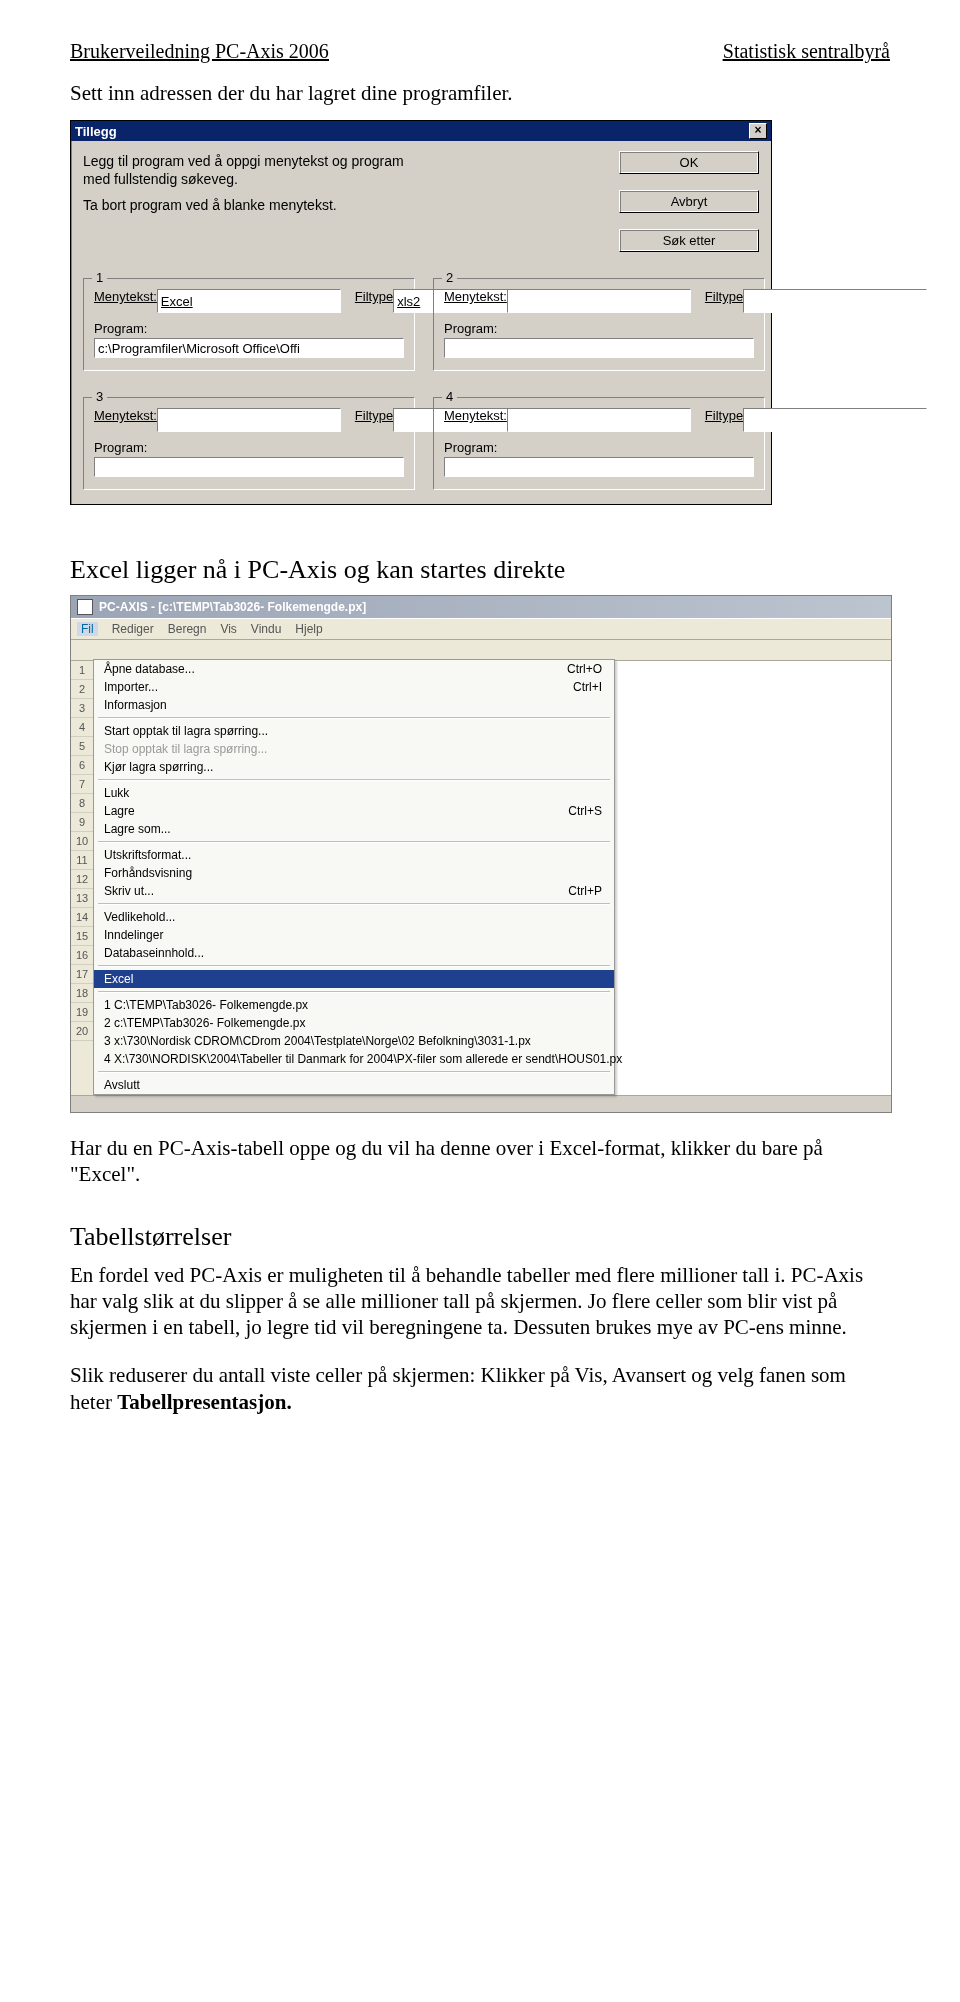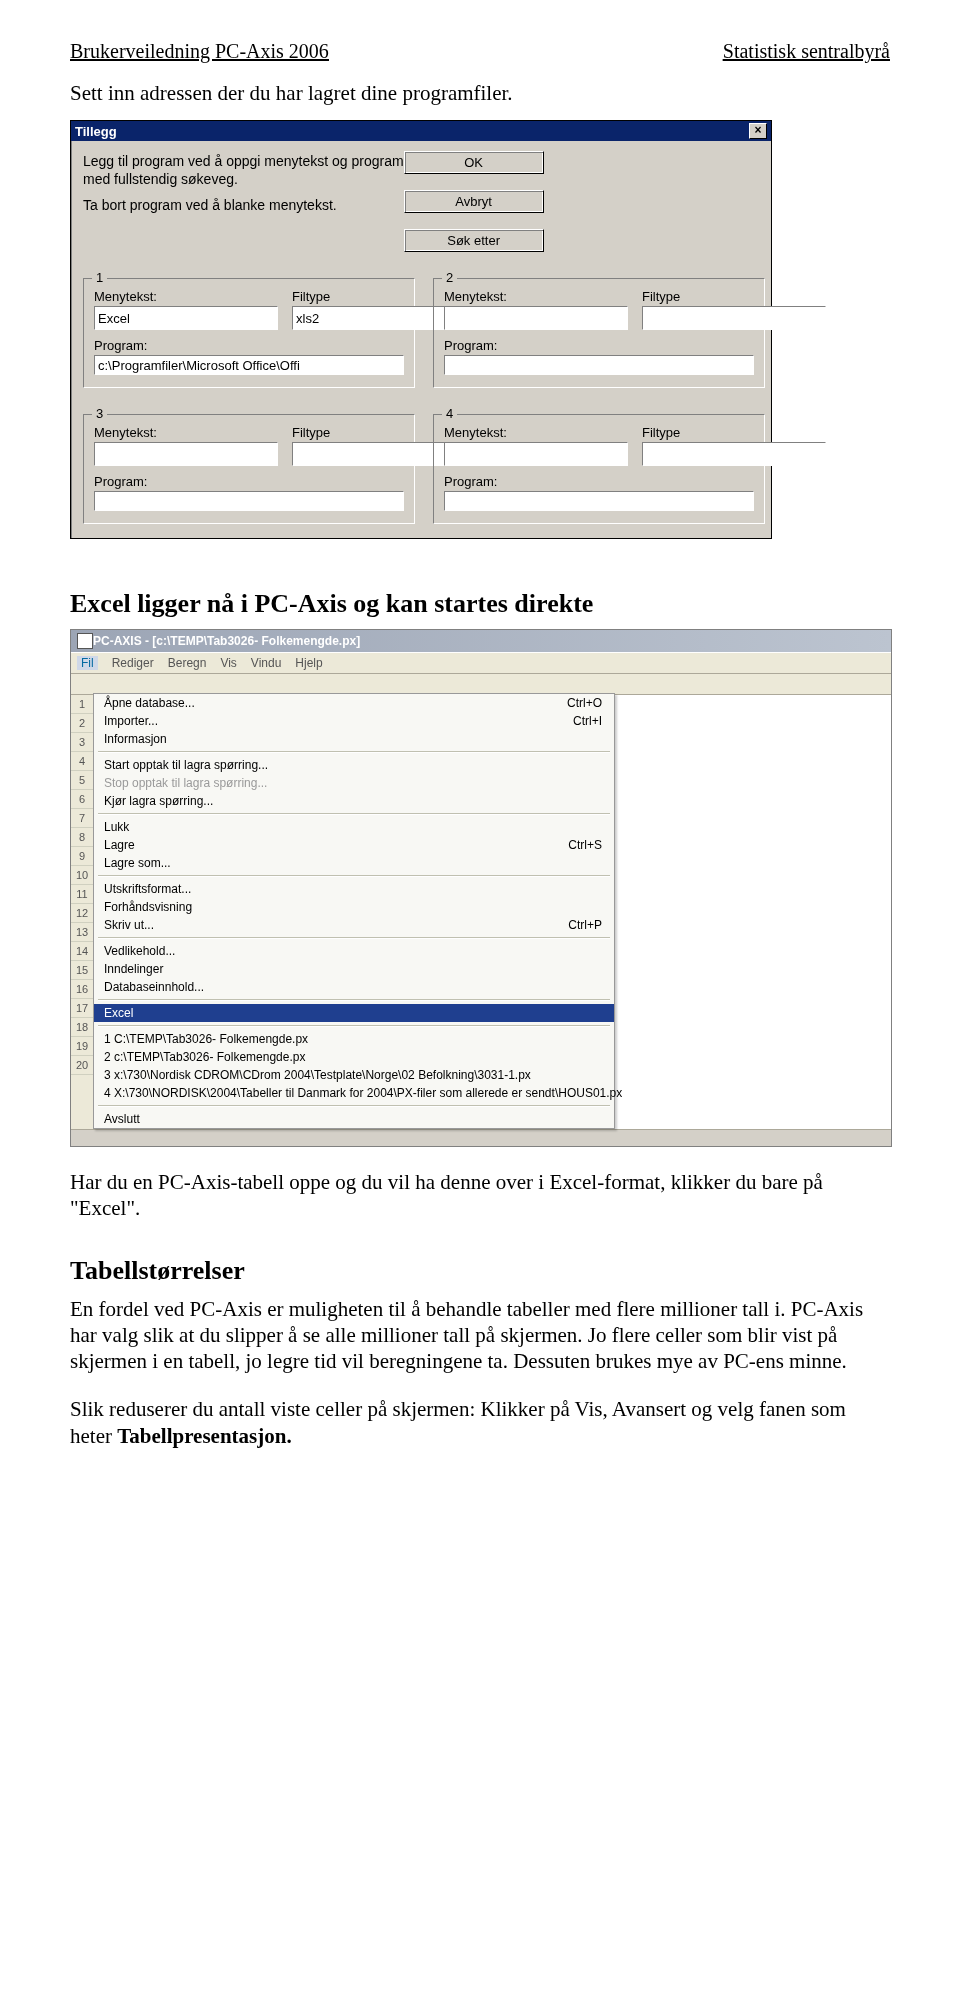--- a/index.html
+++ b/index.html
@@ -19,21 +19,21 @@
     justify-content: space-between;
     font-size: 20px;
     text-decoration: underline;
     margin-bottom: 6px;
     gap: 23px;
   }
   .running-header span { text-decoration: underline; }
   .intro { margin: 18px 0 14px 0; }
   h2.sec {
     font-size: 26px;
-    font-weight: bold;
+    font-weight: normal;
     margin: 34px 0 10px 0;
   }
   .para { margin: 10px 0 22px 0; line-height: 1.25; }
 
   
   .win95 {
     font-family: Tahoma, Verdana, Arial, sans-serif;
     font-size: 14px;
     color: #000;
     background: #d4d0c8;
@@ -61,20 +61,21 @@
     font-size: 12px; line-height: 12px;
     text-align: center;
     font-weight: bold;
   }
   .dlg-body {
     padding: 10px 12px 14px 12px;
     position: relative;
   }
   .dlg-top {
     display: flex;
+    justify-content: space-between;
   }
   .dlg-text p { margin: 2px 0; font-size: 14px; }
   .dlg-buttons {
     display: flex;
     flex-direction: column;
     gap: 16px;
     width: 140px;
   }
   .btn95 {
     background: #d4d0c8;
@@ -100,21 +101,21 @@
     background: #d4d0c8;
     padding: 0 4px;
     font-size: 13px;
   }
   .groups-row {
     display: flex;
     gap: 18px;
     margin-top: 26px;
   }
   .grow { display:flex; gap:14px; }
-  .gcol { display:flex; flex-direction:column; flex:1; }
+  .gcol { display:flex; flex:1;text-decoration:underline; }
   .glabel { font-size: 13px; margin-bottom: 2px; }
   .ginput {
     height: 20px;
     background: #fff;
     border: 1px solid #808080;
     border-right-color:#fff; border-bottom-color:#fff;
     font-size: 13px;
     padding: 1px 3px;
     font-family: inherit;
   }
@@ -128,21 +129,21 @@
     border: 1px solid #808080;
     background: #d4d0c8;
     margin: 6px 0 22px 0;
   }
   .pcaxis-title {
     background: linear-gradient(to right, #9ca5b5, #bcc4d0);
     color: #fff;
     padding: 3px 6px;
     font-weight: bold;
     font-size: 12px;
-    display:flex; align-items:center; 
+    display:flex; align-items:center; gap:6px;
   }
   .pcaxis-title .pcico {
     width:14px;height:14px;background:#fff;border:1px solid #555;
   }
   .menubar {
     background: #ece9d8;
     padding: 3px 6px;
     border-top:1px solid #fff;
     border-bottom: 1px solid #aca899;
     display:flex; gap:14px;

